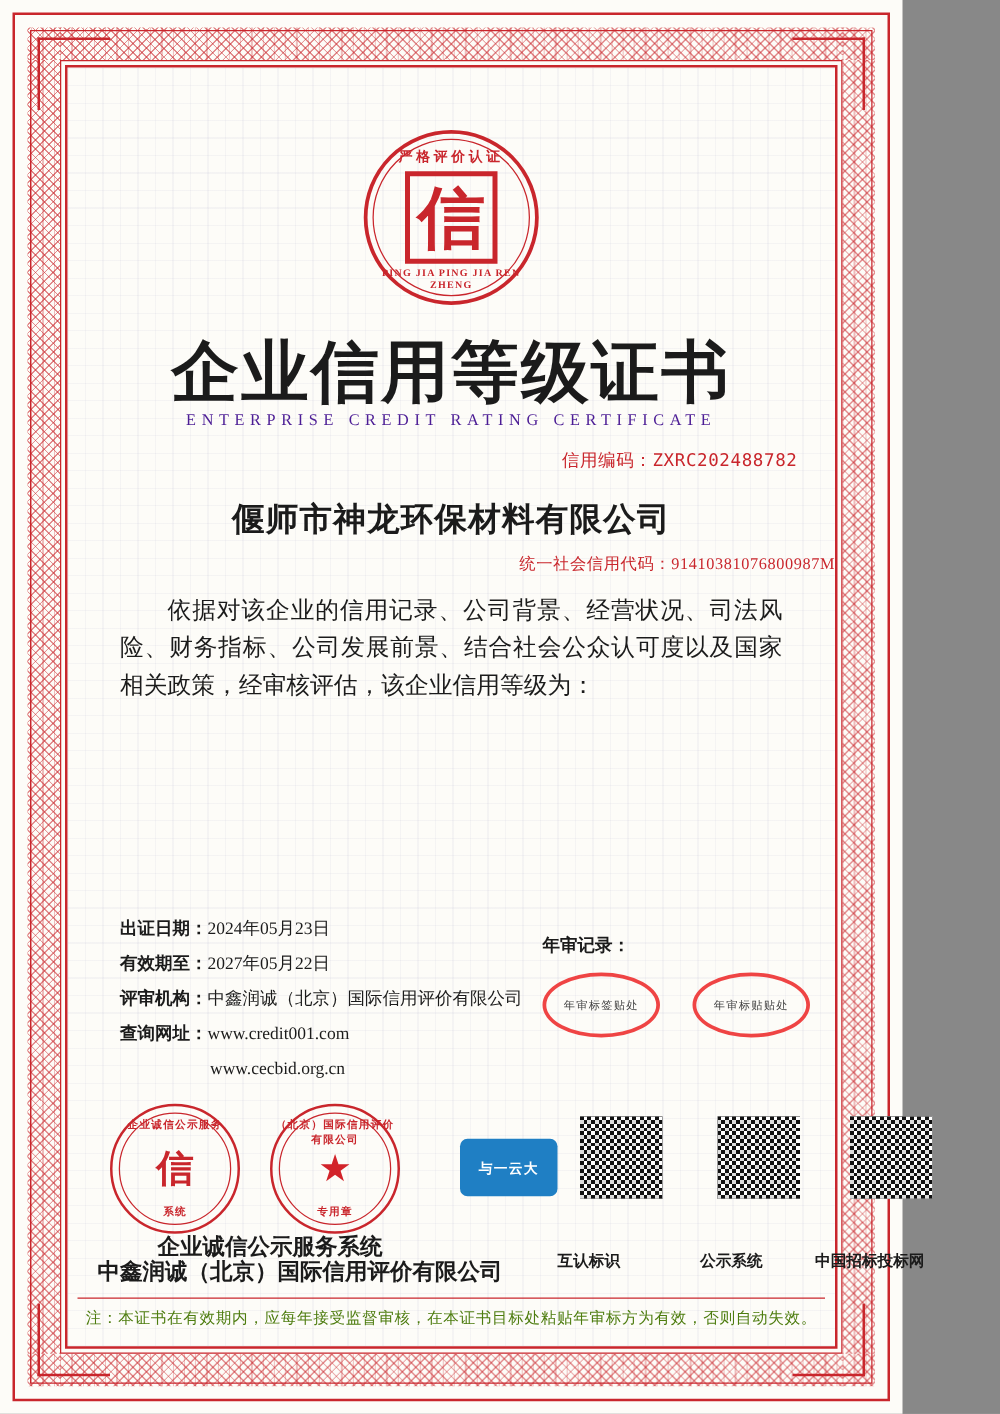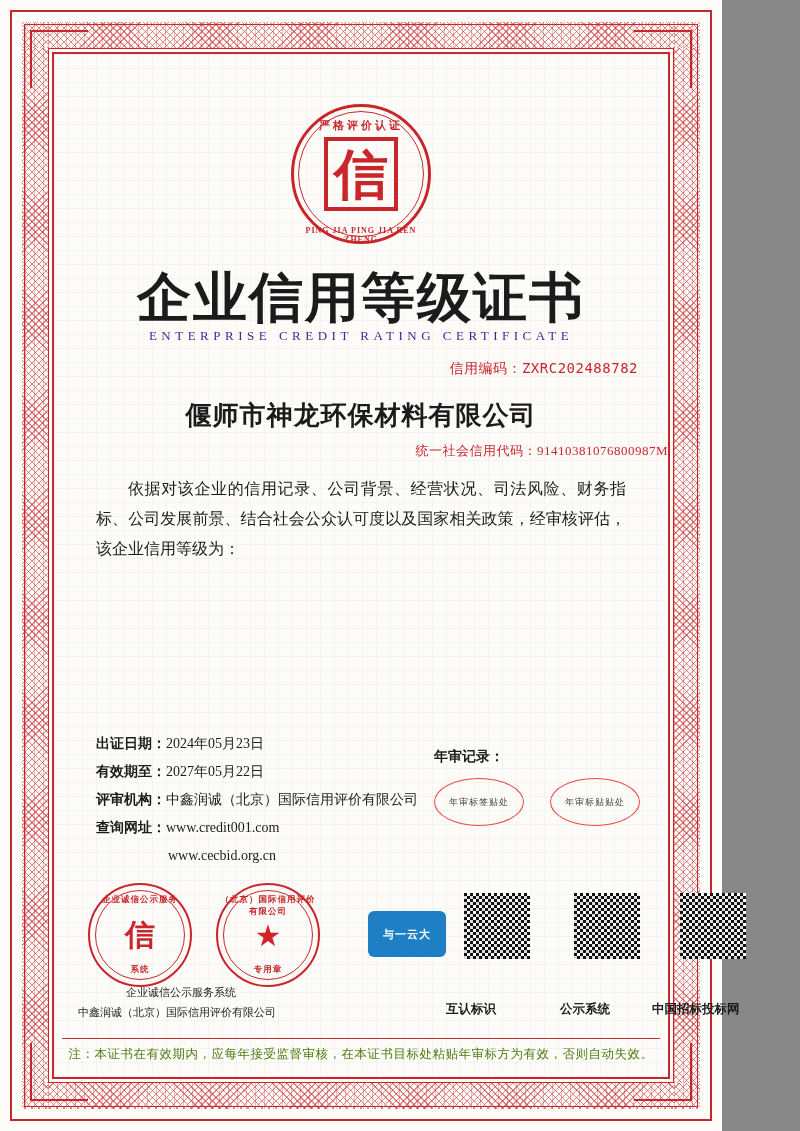--- a/index.html
+++ b/index.html
@@ -126,21 +126,21 @@
   .emblem-text-top, .emblem-text-bottom {
     position: absolute;
     left: 0; width: 100%;
     text-align: center;
     color: #c9262c;
     font-size: 11px;
     letter-spacing: 3px;
     font-weight: bold;
   }
   .emblem-text-top { top: 14px; }
-  .emblem-text-bottom { bottom: 0; font-size: 8px; letter-spacing: 1px; }
+  .emblem-text-bottom { bottom: 12px; font-size: 8px; letter-spacing: 1px; }
 
   
   .title-cn {
     position: absolute;
     top: 208px; left: 0; width: 100%;
     text-align: center;
     font-family: "Liberation Serif", serif;
     font-size: 54px;
     font-weight: bold;
     letter-spacing: 2px;
@@ -177,21 +177,21 @@
     top: 388px; left: 0; width: 100%;
     text-align: right;
     font-size: 13px;
     color: #c9262c;
     letter-spacing: .5px;
   }
 
   .body-text {
     position: absolute;
     top: 420px; left: 42px; right: 42px;
-    font-size: 16px;
+    font-size: 19px;
     line-height: 30px;
     color: #1b1b1b;
     text-align: justify;
     text-indent: 2em;
   }
 
   .grade {
     position: absolute;
     top: 528px; left: 0; width: 100%;
     text-align: center;
@@ -224,21 +224,21 @@
     text-align: right;
   }
   .annual-circles {
     position: absolute;
     top: 724px; left: 380px;
     display: flex;
     gap: 26px;
   }
   .annual-circle {
     width: 88px; height: 46px;
-    border: 1px solid #ef4444;
+    border: 3px solid #ef4444;
     border-radius: 50%;
     font-size: 9px;
     color: #444;
     display: flex;
     align-items: center;
     justify-content: center;
     letter-spacing: 1px;
   }
 
   
@@ -283,22 +283,22 @@
     left: 50%; top: 50%;
     transform: translate(-50%, -50%);
     font-size: 30px;
     color: #d2232a;
   }
   .seal1 { left: 20px; }
   .seal2 { left: 148px; }
 
   .seal-caption {
     position: absolute;
-    font-size: 11px;
-    font-weight: normal;
+    font-size: 18px;
+    font-weight: bold;
     color: #1b1b1b;
     white-space: nowrap;
   }
   .cap1 { left: 58px; top: 102px; }
   .cap2 { left: 10px; top: 122px; }
 
   .logo-cloud {
     position: absolute;
     left: 300px; top: 28px;
     width: 78px; height: 46px;

